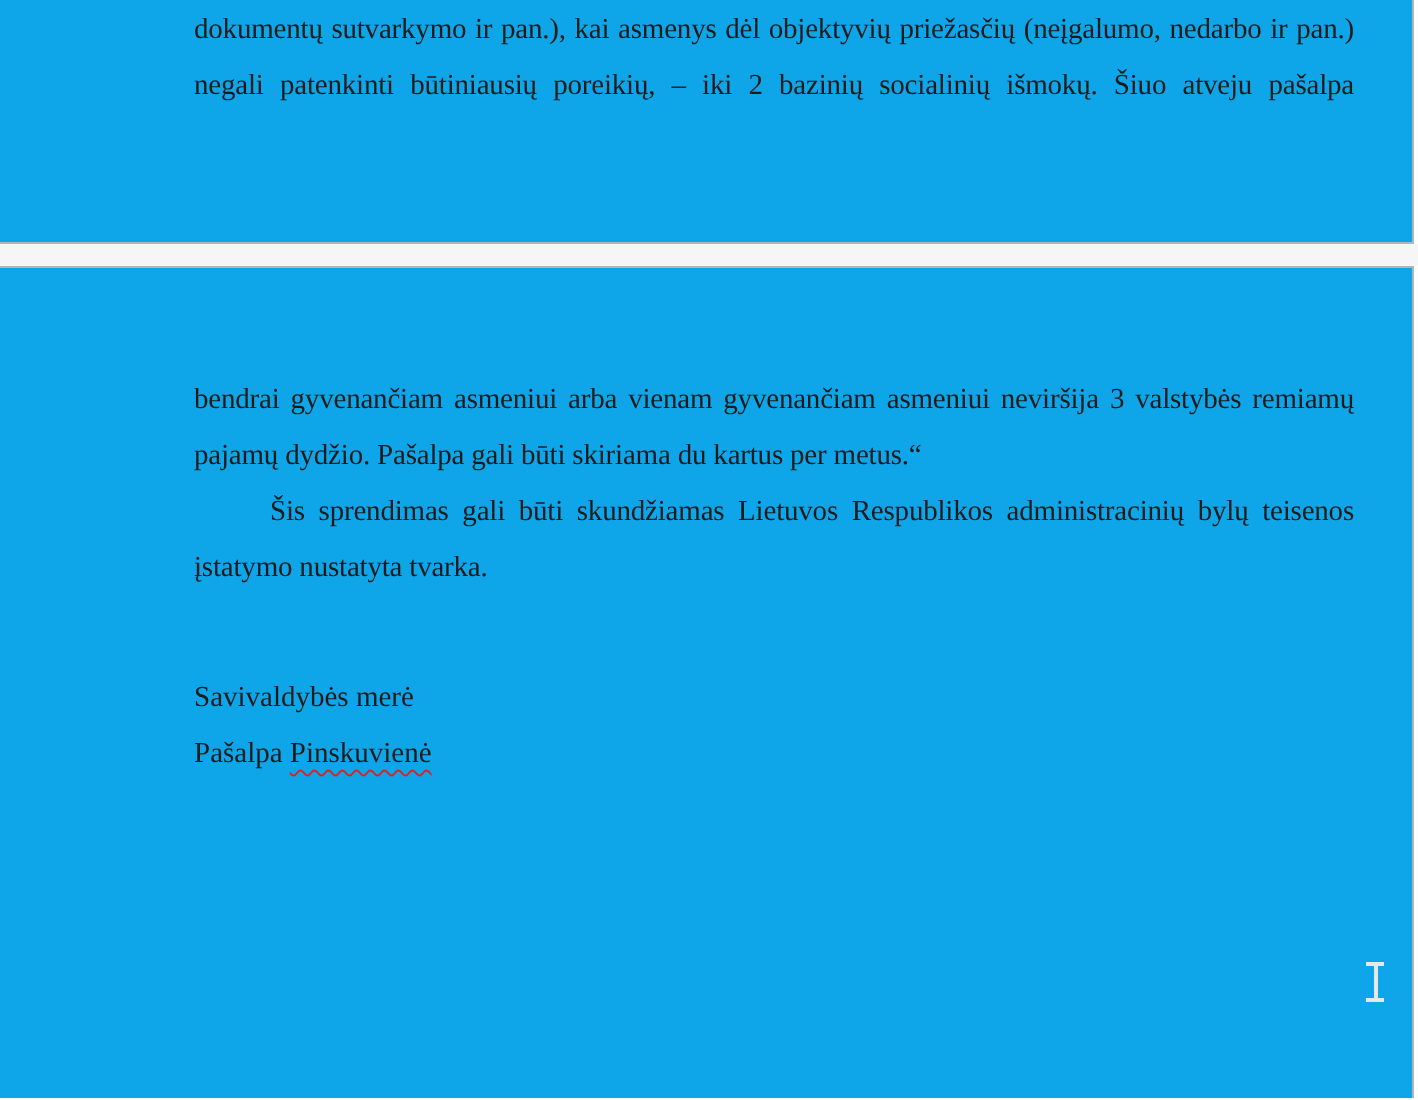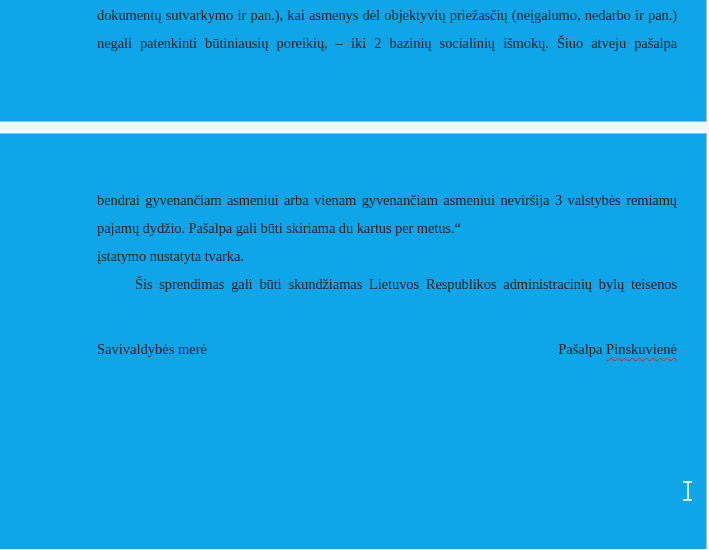--- a/index.html
+++ b/index.html
@@ -57,20 +57,21 @@
     text-indent: 38px;
   }
   .signature-row {
     margin-top: 37px;
     height: 28px;
     font-size: 14.5px;
     line-height: 28px;
     display: flex;
     justify-content: space-between;
     align-items: baseline;
+    flex-direction: column;
   }
   .misspelled {
     text-decoration: underline;
     text-decoration-style: wavy;
     text-decoration-color: #e0201c;
     text-decoration-thickness: 1px;
     text-underline-offset: 3px;
   }
   
   .i-beam {
@@ -107,22 +108,22 @@
     <div class="line justified">negali patenkinti būtiniausių poreikių, – iki 2 bazinių socialinių išmokų. Šiuo atveju pašalpa</div>
   </div>
 </div>
 
 <div class="page-gap"></div>
 
 <div class="page page-2">
   <div class="text-block text-block-p2">
     <div class="line justified">bendrai gyvenančiam asmeniui arba vienam gyvenančiam asmeniui neviršija 3 valstybės remiamų</div>
     <div class="line">pajamų dydžio. Pašalpa gali būti skiriama du kartus per metus.“</div>
+    <div class="line justified indent">Šis sprendimas gali būti skundžiamas Lietuvos Respublikos administracinių bylų teisenos</div>
     <div class="line">įstatymo nustatyta tvarka.</div>
-    <div class="line justified indent">Šis sprendimas gali būti skundžiamas Lietuvos Respublikos administracinių bylų teisenos</div>
     <div class="signature-row">
       <span>Savivaldybės merė</span>
       <span><span>Pašalpa </span><span class="misspelled">Pinskuvienė</span></span>
     </div>
   </div>
 </div>
 
 <div class="i-beam">
   <div class="cap top"></div>
   <div class="stem"></div>

